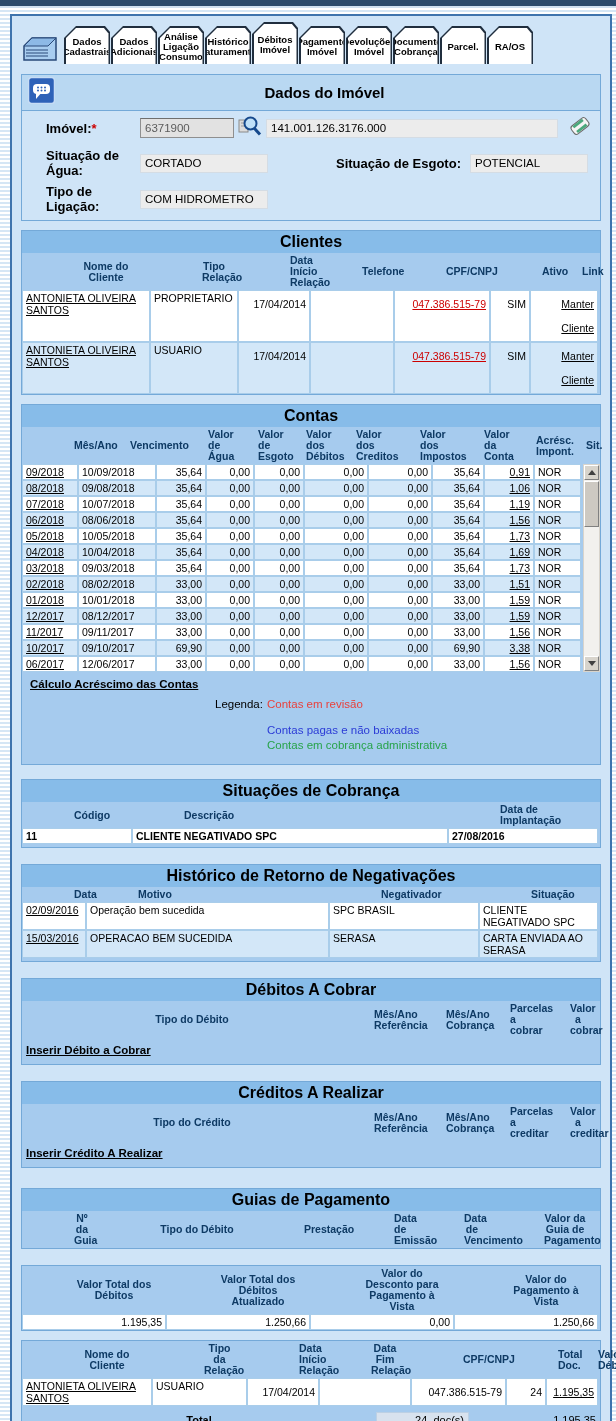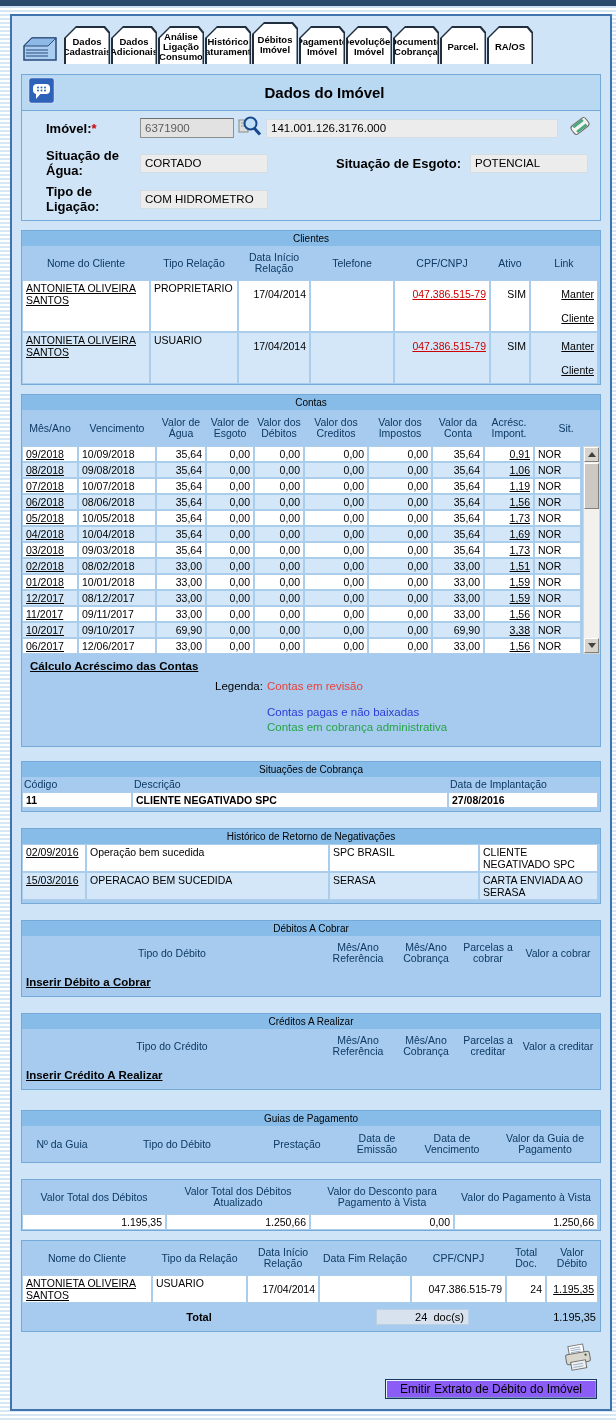--- a/index.html
+++ b/index.html
@@ -20,23 +20,23 @@
   .tab{position:relative;height:38px;margin-right:1px;flex:0 1 auto;min-width:46px;cursor:pointer;
        background:#202e3e;clip-path:polygon(0 100%,0 12px,12px 0,calc(100% - 5px) 0,100% 6px,100% 100%);}
   .tab.active{height:42px;}
   .tab-face{position:absolute;inset:1.5px 1.5px 0 1.5px;background:#fff;
        clip-path:polygon(0 100%,0 11px,11px 0,calc(100% - 5px) 0,100% 6px,100% 100%);
        display:flex;align-items:center;justify-content:center;padding:2px 3px 0;}
   .tab-label{font-size:9.5px;font-weight:bold;line-height:10px;text-align:center;color:#000;}
   
   .content{padding:10px 9px 4px;}
   .section{border:1px solid #74a9d8;background:var(--sec);margin-bottom:9px;}
-  .sec-title{background:var(--secdark);text-align:center;font-size:10px;font-weight:normal;color:#000;padding:2px 0;}
+  .sec-title{background:var(--secdark);text-align:center;font-size:16px;font-weight:bold;color:#000;padding:2px 0;}
   .grid{display:grid;}
-  .th{font-size:10.5px;font-weight:normal;color:var(--hdr);text-align:center;padding:2px 2px;align-self:center;line-height:11px;}
+  .th{font-size:10.5px;font-weight:bold;color:var(--hdr);text-align:center;padding:2px 12px;align-self:center;line-height:11px;margin-left:40px;}
   .th.left{text-align:left;}
   .td{font-size:10.5px;color:#000;background:#fff;border:1px solid var(--cellb);padding:1px 3px;line-height:12px;overflow:hidden;}
   .row-alt .td{background:var(--alt);}
   .right{text-align:right;} .center{text-align:right;}
   .link-black{color:#000;text-decoration:underline;cursor:pointer;}
   .link-red{color:#cc0000;text-decoration:underline;cursor:pointer;}
   .biglink{font-size:11.5px;font-weight:bold;color:#000;text-decoration:underline;cursor:pointer;}
   
   #sec-dados{background:var(--page);}
   .dados-title{display:flex;align-items:center;background:#b9d8f2;border-bottom:1px solid #74a9d8;padding:3px 6px;height:36px;}
@@ -442,20 +442,26 @@
           <div class="grid g-situ">
             <div class="td" style="font-weight: bold;">11</div>
             <div class="td" style="font-weight: bold;">CLIENTE NEGATIVADO SPC</div>
             <div class="td" style="font-weight: bold;">27/08/2016</div>
           </div>
         </div>
     </div>
 
     <div class="section" style="margin-top:16px;">
       <div class="sec-title">Histórico de Retorno de Negativações</div>
+      <div class="grid g-neg" id="neg-head">
+          <div class="th left">Data</div>
+          <div class="th left">Motivo</div>
+          <div class="th left">Negativador</div>
+          <div class="th left">Situação</div>
+        </div>
       <div id="neg-body" style="padding-bottom:3px;">
           <div class="grid g-neg">
             <a class="td link-black">02/09/2016</a>
             <div class="td">Operação bem sucedida</div>
             <div class="td">SPC BRASIL</div>
             <div class="td">CLIENTE NEGATIVADO SPC</div>
           </div>
           <div class="grid g-neg row-alt">
             <a class="td link-black">15/03/2016</a>
             <div class="td">OPERACAO BEM SUCEDIDA</div>

